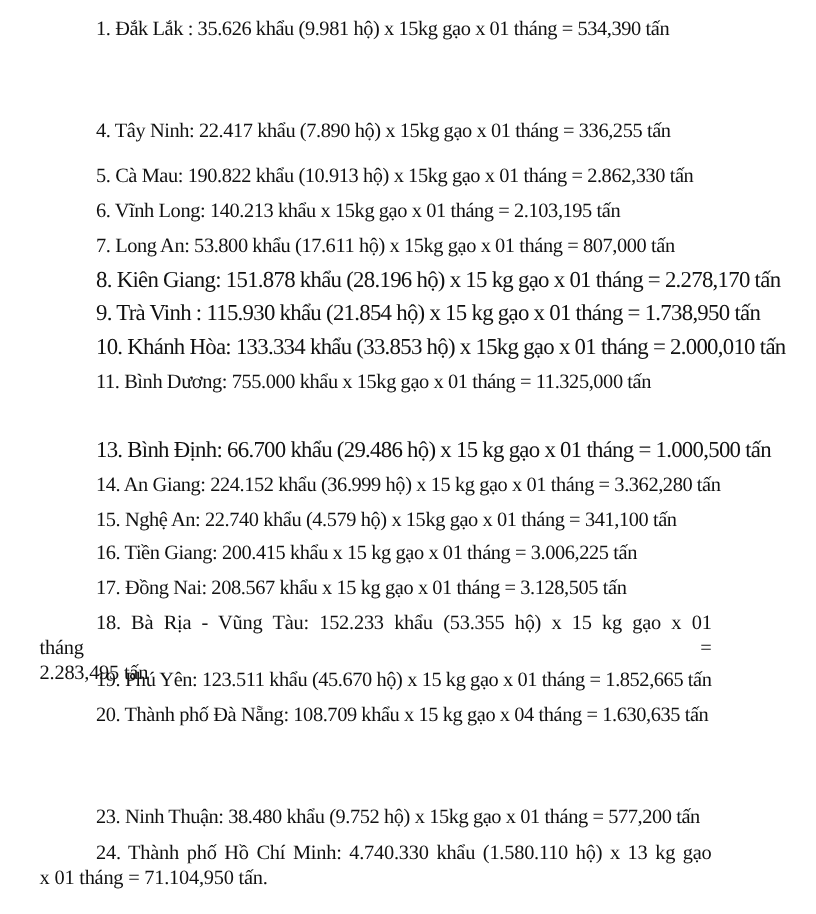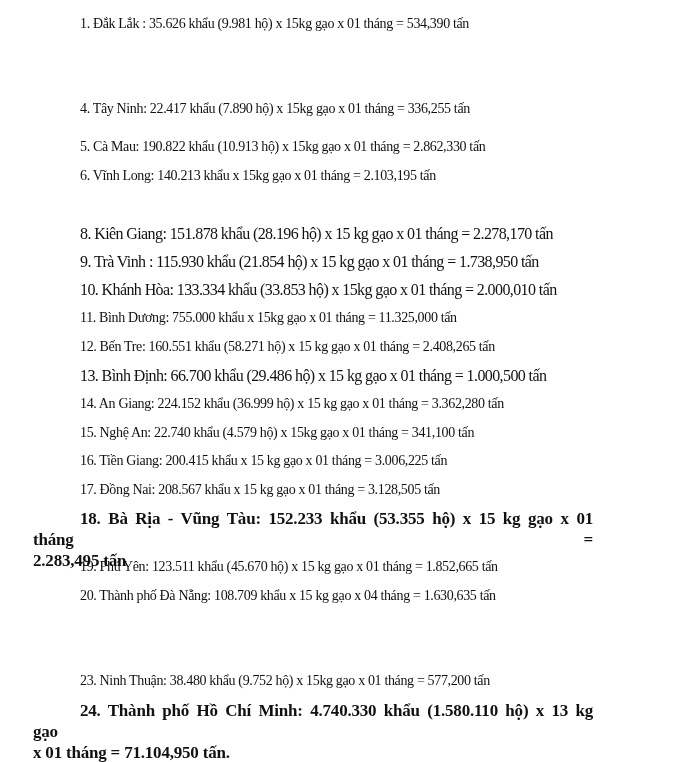--- a/index.html
+++ b/index.html
@@ -19,65 +19,64 @@
       position: absolute;
       left: 0;
       top: 0;
       width: 680px;
       height: 762px;
     }
     .line {
       position: absolute;
       left: 80px;
       white-space: nowrap;
-      font-size: 14px;
+      font-size: 17px;
       line-height: 20px;
       letter-spacing: -0.35px;
     }
     .line.narrow {
-      font-size: 16px;
+      font-size: 19px;
       letter-spacing: -0.6px;
       font-family: Liberation Serif, serif;
     }
     .wrap {
       position: absolute;
       left: 33px;
       width: 560px;
       font-size: 17px;
       line-height: 21px;
       text-indent: 47px;
       text-align: justify;
       text-align-last: left;
       letter-spacing: -0.2px;
-      font-weight: bold;
     }
     .wrap .first {
       display: block;
       text-align: justify;
       text-align-last: justify;
       word-spacing: 2px;
     }
     .wrap .cont {
       display: block;
       text-indent: 0;
     }
   </style>
 </head>
 <body>
 
 <div class="doc">
   <div class="line" style="top:14px">1. Đắk Lắk : 35.626 khẩu (9.981 hộ) x 15kg gạo x 01 tháng = 534,390 tấn</div>
   <div class="line" style="top:99px">4. Tây Ninh: 22.417 khẩu (7.890 hộ) x 15kg gạo x 01 tháng = 336,255 tấn</div>
   <div class="line" style="top:137px">5. Cà Mau: 190.822 khẩu (10.913 hộ) x 15kg gạo x 01 tháng = 2.862,330 tấn</div>
   <div class="line" style="top:166px">6. Vĩnh Long: 140.213 khẩu x 15kg gạo x 01 tháng = 2.103,195 tấn</div>
+  <div class="line" style="top:195px">7. Long An: 53.800 khẩu (17.611 hộ) x 15kg gạo x 01 tháng = 807,000 tấn</div>
   <div class="line narrow" style="top:224px">8. Kiên Giang: 151.878 khẩu (28.196 hộ) x 15 kg gạo x 01 tháng = 2.278,170 tấn</div>
   <div class="line narrow" style="top:252px">9. Trà Vinh : 115.930 khẩu (21.854 hộ) x 15 kg gạo x 01 tháng = 1.738,950 tấn</div>
   <div class="line narrow" style="top:280px">10. Khánh Hòa: 133.334 khẩu (33.853 hộ) x 15kg gạo x 01 tháng = 2.000,010 tấn</div>
   <div class="line" style="top:308px">11. Bình Dương: 755.000 khẩu x 15kg gạo x 01 tháng = 11.325,000 tấn</div>
-  <div class="line" style="top:337px">12. Bến Tre: 160.551 khẩu (58.271 hộ) x 15 kg gạo x 01 tháng = 2.408,265 tấn</div>
   <div class="line narrow" style="top:366px">13. Bình Định: 66.700 khẩu (29.486 hộ) x 15 kg gạo x 01 tháng = 1.000,500 tấn</div>
   <div class="line" style="top:394px">14. An Giang: 224.152 khẩu (36.999 hộ) x 15 kg gạo x 01 tháng = 3.362,280 tấn</div>
   <div class="line" style="top:423px">15. Nghệ An: 22.740 khẩu (4.579 hộ) x 15kg gạo x 01 tháng = 341,100 tấn</div>
   <div class="line" style="top:451px">16. Tiền Giang: 200.415 khẩu x 15 kg gạo x 01 tháng = 3.006,225 tấn</div>
   <div class="line" style="top:480px">17. Đồng Nai: 208.567 khẩu x 15 kg gạo x 01 tháng = 3.128,505 tấn</div>
 
   <div class="wrap" style="top:508px">
     <span class="first">18. Bà Rịa - Vũng Tàu: 152.233 khẩu (53.355 hộ) x 15 kg gạo x 01 tháng =</span>
     <span class="cont">2.283,495 tấn</span>
   </div>

